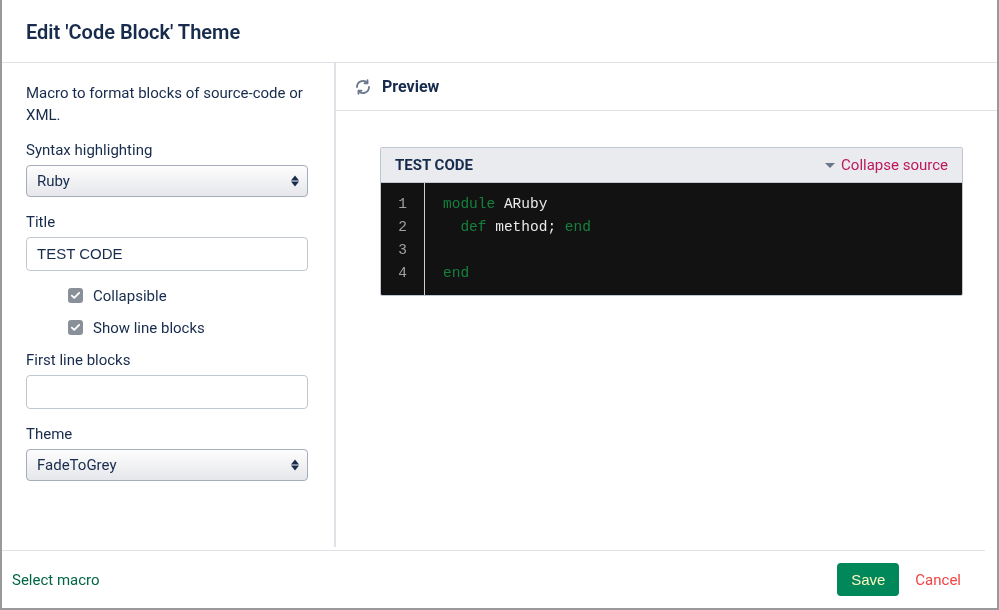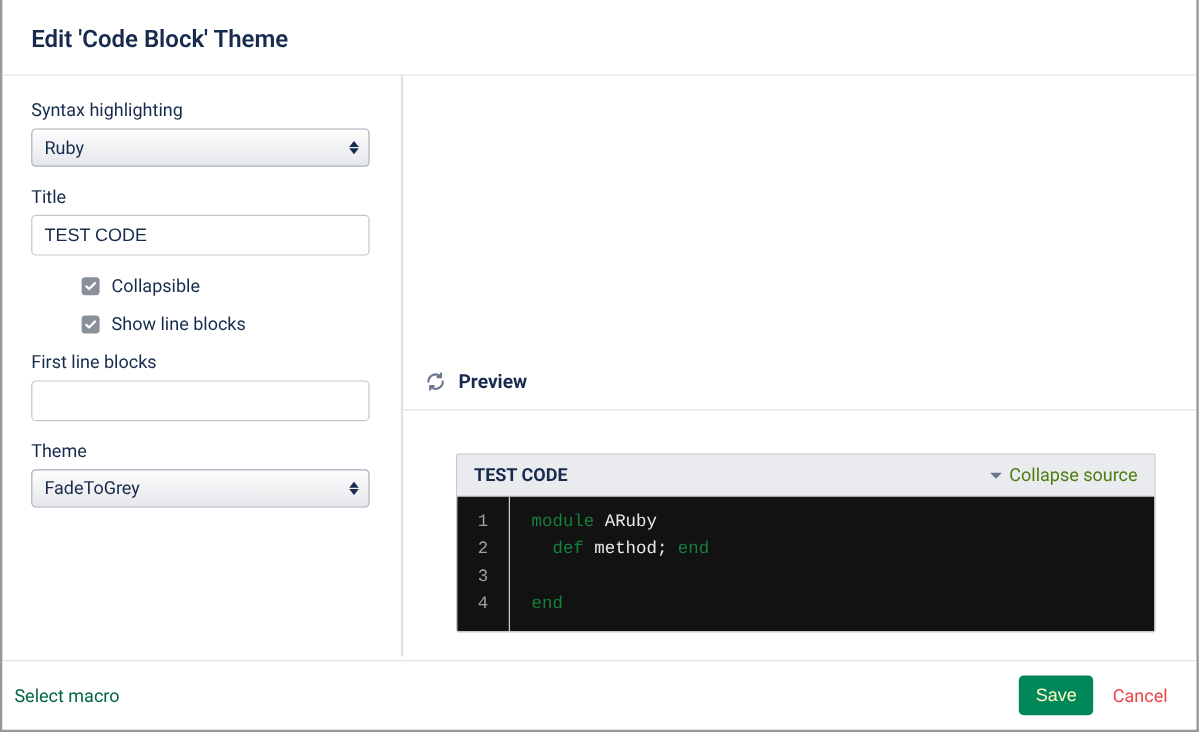--- a/index.html
+++ b/index.html
@@ -106,21 +106,20 @@
     justify-content: center;
     flex: 0 0 15px;
   }
   .chk svg { width: 11px; height: 11px; }
   .chk-label { font-size: 15px; color: #172B4D; }
   
   .preview-pane {
     flex: 1;
     display: flex;
     flex-direction: column;
-    justify-content: flex-end;
   }
   .preview-header {
     display: flex;
     align-items: center;
     gap: 10px;
     padding: 14px 18px;
     border-bottom: 1px solid #dfe1e6;
   }
   .refresh-icon { color: #6b778c; display:flex; }
   .preview-title { font-size: 16px; font-weight: 700; color: #172B4D; }
@@ -142,21 +141,21 @@
   }
   .code-block-title {
     font-weight: 700;
     font-size: 15px;
     color: #172B4D;
   }
   .collapse-link {
     display: flex;
     align-items: center;
     gap: 6px;
-    color: #4d7c0f;
+    color: #be185d;
     font-size: 15px;
     cursor: pointer;
   }
   .collapse-link .chev {
     width: 0; height: 0;
     border-left: 5px solid transparent;
     border-right: 5px solid transparent;
     border-top: 5px solid #6b778c;
   }
   .code-content {
@@ -177,21 +176,21 @@
   .code-lines {
     padding: 10px 18px;
     color: #e9e9e9;
     flex: 1;
   }
   .code-lines div { height: 23px; white-space: pre; }
   .tk-kw   { color: #15803d; }
   
   .footer {
     position: absolute;
-    left: 0; right: 0; bottom: 0;
+    left: 0; right: 12px; bottom: 0;
     height: 58px;
     border-top: 1px solid #dfe1e6;
     display: flex;
     align-items: center;
     justify-content: space-between;
     padding: 0 24px 0 10px;
     background: #fff;
   }
   .select-macro-link {
     color: #006644;
@@ -218,20 +217,21 @@
 <body>
 
 <div class="dialog-header">
   <h1 class="dialog-title">Edit 'Code Block' Theme</h1>
 </div>
 <div class="divider"></div>
 
 <div class="body-wrap">
 
   <aside class="sidebar">
+    <p class="macro-desc">Macro to format blocks of source-code or XML.</p>
 
     <div class="field">
       <label class="lbl">Syntax highlighting</label>
       <div class="select-wrap">
         <span>Ruby</span>
         <span class="arrows">
             <i class="arr-up"></i>
             <i class="arr-down"></i>
           </span>
       </div>

